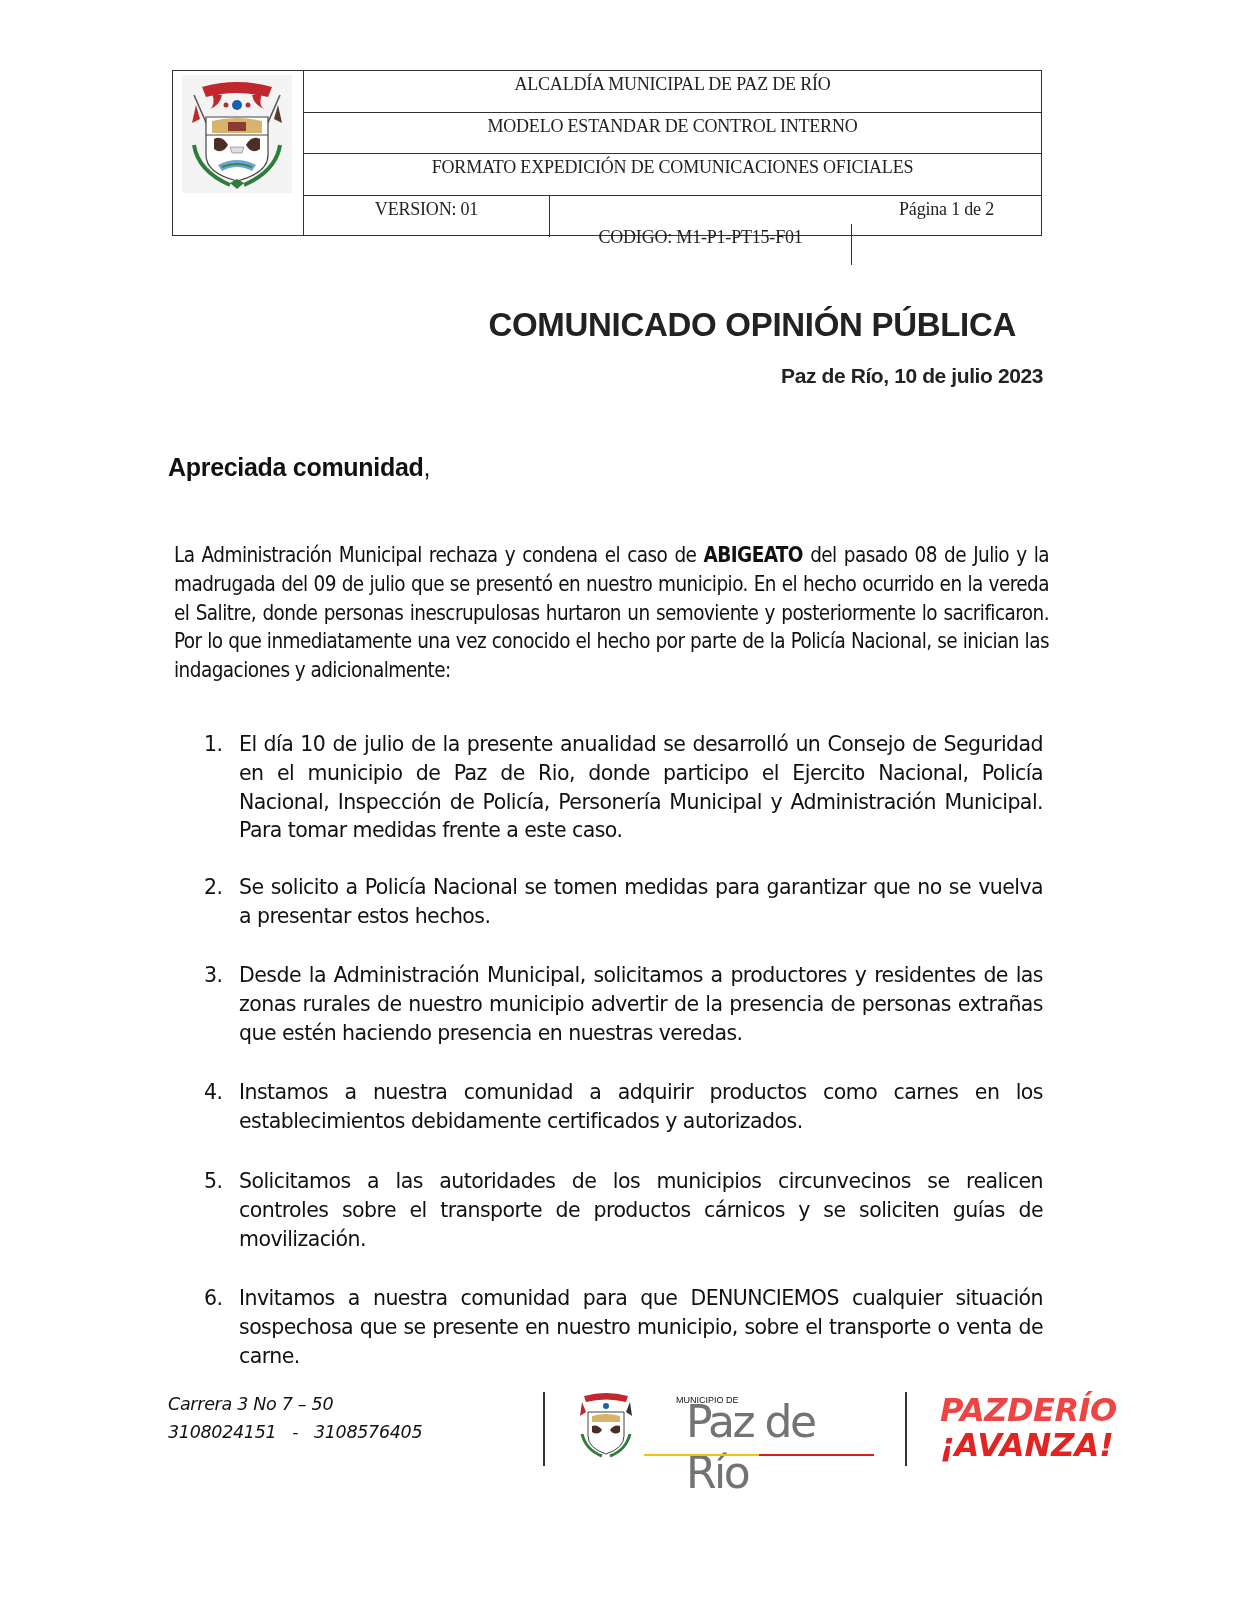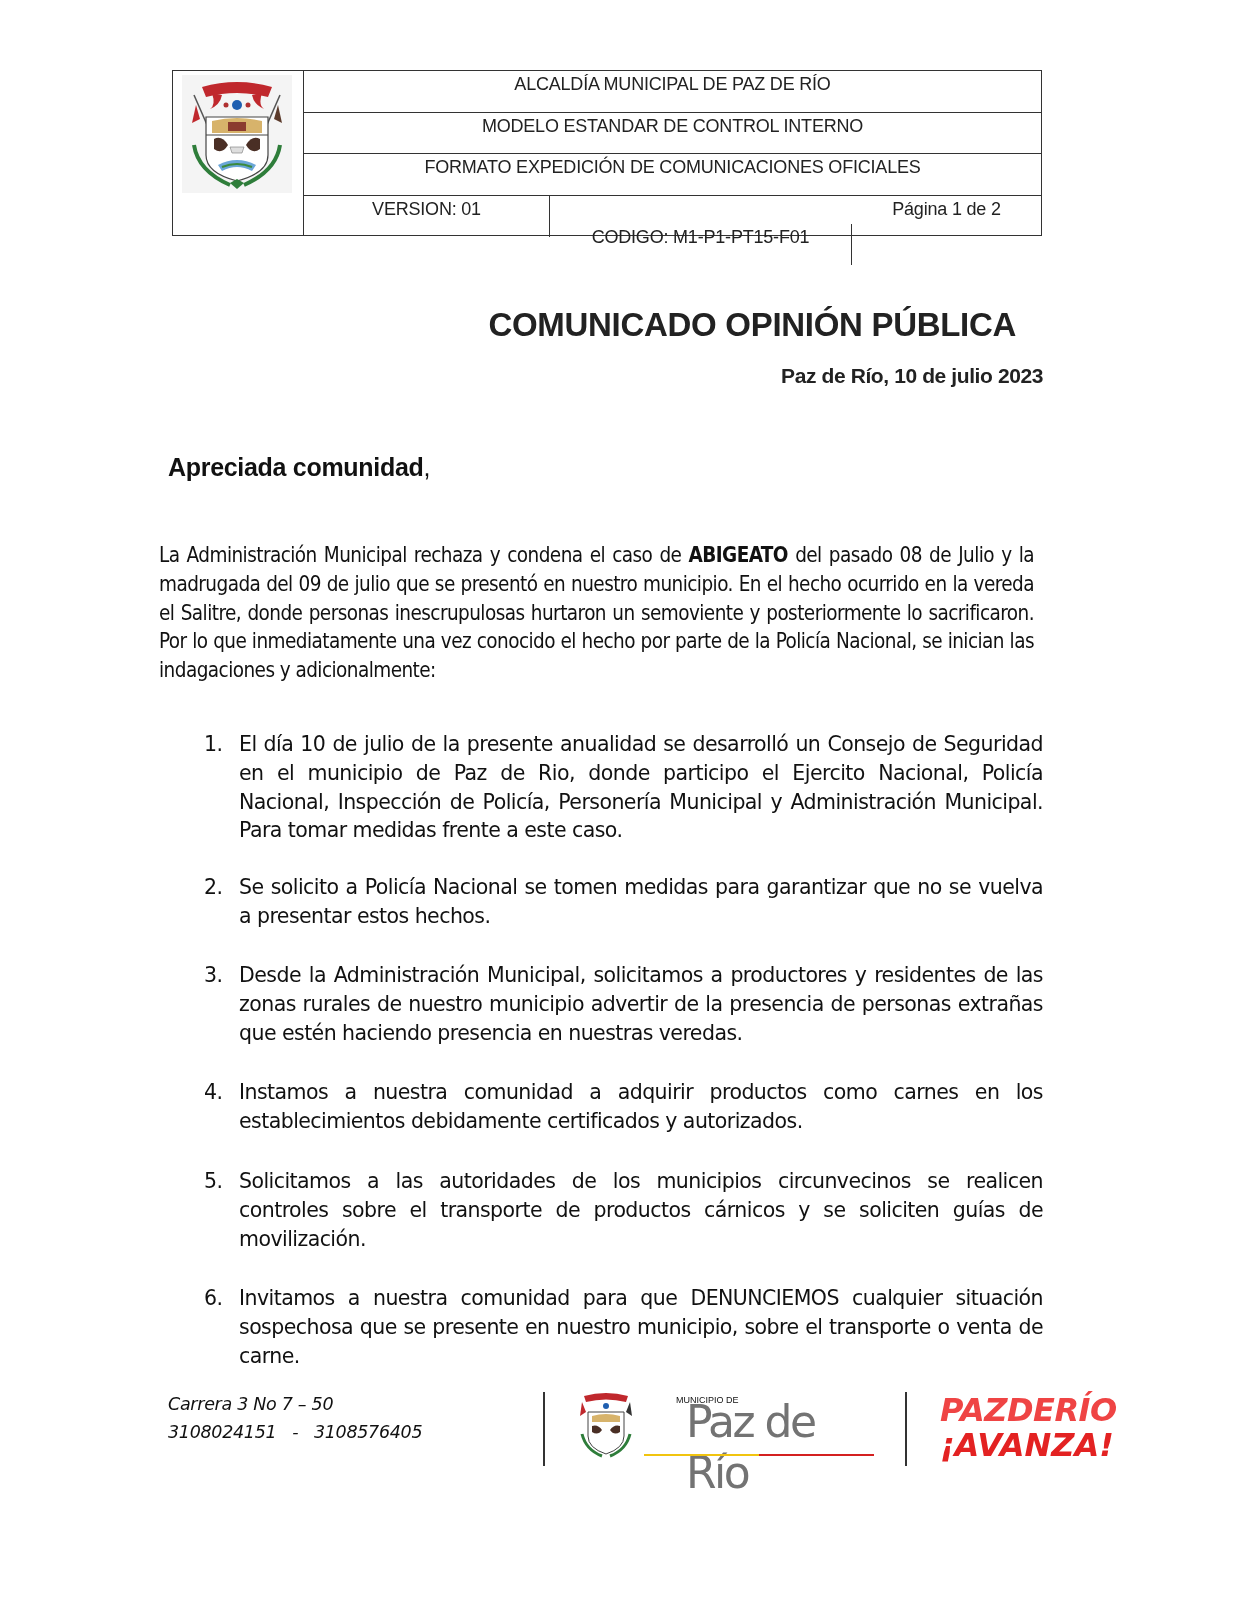--- a/index.html
+++ b/index.html
@@ -4,32 +4,32 @@
   <style>
     * { box-sizing: border-box; margin: 0; padding: 0; }
     html, body { width: 1237px; height: 1600px; background: #ffffff; }
     body { position: relative; font-family: "DejaVu Sans", sans-serif; color: #111; overflow: hidden; }
 
     
     .hdr { position: absolute; left: 172px; top: 70px; width: 870px; height: 166px; border: 1.5px solid #333; }
     .hdr-logo { position: absolute; left: 0; top: 0; width: 131px; height: 100%; border-right: 1.5px solid #333; }
     .hdr-logo svg { position: absolute; left: 9px; top: 4px; }
     .hdr-rows { position: absolute; left: 131px; top: 0; right: 0; bottom: 0; }
-    .hdr-row { height: 41.5px; border-bottom: 1.5px solid #333; display: flex; align-items: flex-start; justify-content: center; font-family: Liberation Sans, sans-serif; font-size: 18px; color: #222; padding-top: 3px; letter-spacing: -0.2px; }
+    .hdr-row { height: 41.5px; border-bottom: 1.5px solid #333; display: flex; align-items: flex-start; justify-content: center; font-family: Liberation Serif, serif; font-size: 18px; color: #222; padding-top: 3px; letter-spacing: -0.2px; }
     .hdr-row.last { border-bottom: none; padding: 0; }
     .hdr-cell { height: 100%; display: flex; justify-content: center; padding-top: 3px; border-right: 1.5px solid #333; }
     .hdr-cell:last-child { border-right: none; }
     .c1 { width: 246px; } .c2 { width: 302px; margin-top: 28px; } .c3 { flex: 1; }
 
     .title { position: absolute; left: 0; width: 1016px; top: 306px; text-align: right; font-family: "Liberation Sans", sans-serif; font-weight: bold; font-size: 33px; color: #222; letter-spacing: -0.3px; }
     .date { position: absolute; right: 194px; top: 364px; font-family: "Liberation Sans", sans-serif; font-weight: bold; font-size: 21px; color: #222; letter-spacing: -0.4px; }
     .greeting { position: absolute; left: 168px; top: 453px; font-family: "Liberation Sans", sans-serif; font-weight: bold; font-size: 25px; color: #111; letter-spacing: -0.3px; }
     .greeting .comma { font-weight: normal; }
 
-    .body-text { position: absolute; left: 159px; width: 875px; font-family: "DejaVu Sans Condensed", "DejaVu Sans", sans-serif; font-size: 20.5px; line-height: 28.8px; text-align: justify; color: #111; letter-spacing: -0.55px; }
+    .body-text { position: absolute; left: 174px; width: 875px; font-family: "DejaVu Sans Condensed", "DejaVu Sans", sans-serif; font-size: 20.5px; line-height: 28.8px; text-align: justify; color: #111; letter-spacing: -0.55px; }
     .intro { top: 541px; }
     .intro b { font-weight: bold; }
 
     .list { position: absolute; left: 200px; width: 843px; }
     .li { position: absolute; left: 0; width: 843px; font-family: "DejaVu Sans", sans-serif; font-size: 20.5px; line-height: 28.8px; color: #111; letter-spacing: -0.55px; }
     .li .num { position: absolute; left: 4px; top: 0; }
     .li .txt { display: block; margin-left: 39px; text-align: justify; }
 
     .footer-contact { position: absolute; left: 168px; top: 1390px; font-family: "DejaVu Sans", sans-serif; font-style: italic; font-size: 17.5px; line-height: 28px; color: #111; letter-spacing: -0.3px; }
     .vline { position: absolute; width: 2px; background: #333; }

